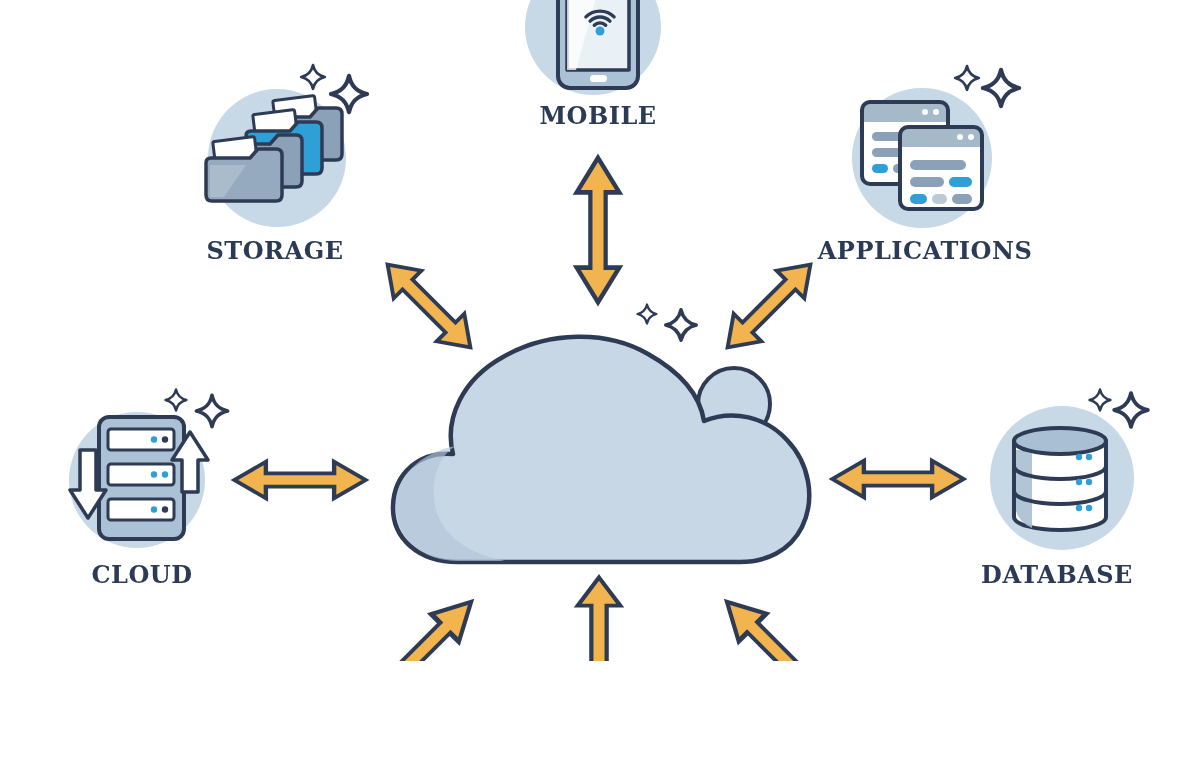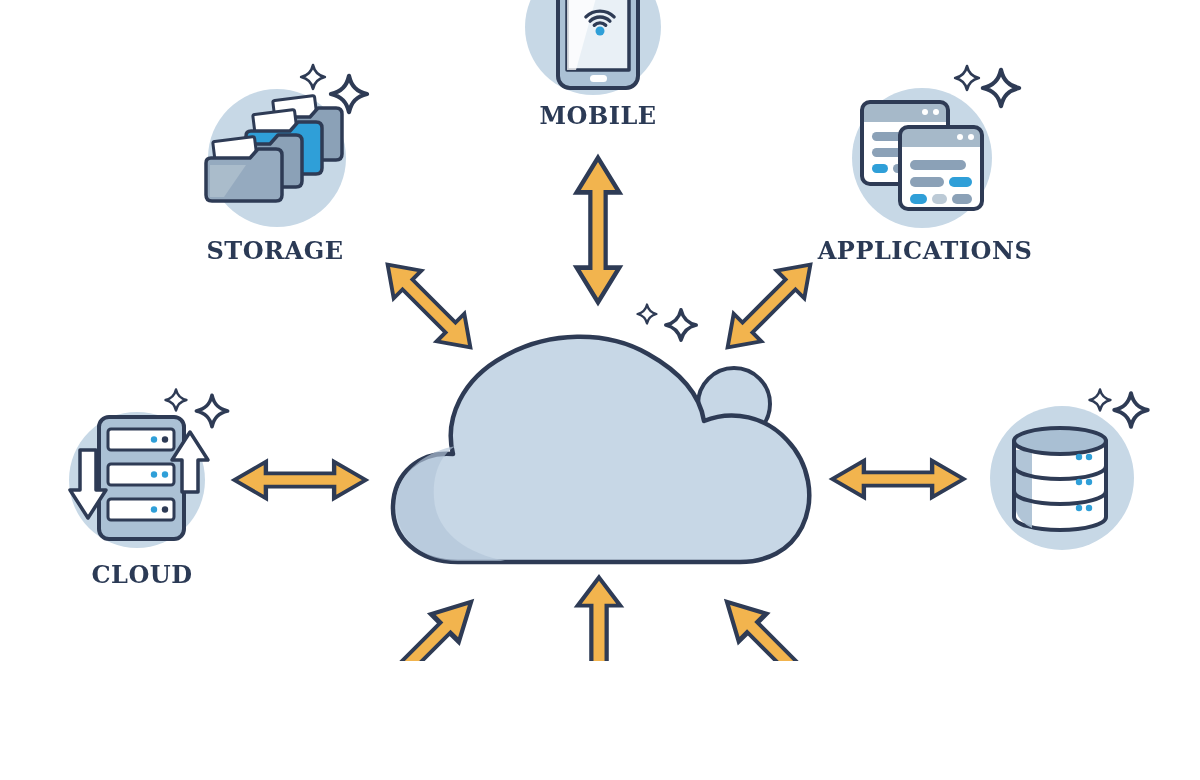--- a/index.html
+++ b/index.html
@@ -225,14 +225,15 @@
         <rect class="fw nv rj" x="893" y="745" width="46" height="38" rx="5" stroke-width="4"></rect>
         <path class="fb" d="M916 754 L918.9 761.9 L927.4 762.3 L920.8 767.5 L923.1 775.7 L916 771 L908.9 775.7 L911.2 767.5 L904.6 762.3 L913.1 761.9 Z"></path>
       </g>
     </g>
   </svg>
 
   <div class="node-label" style="left:598px;top:101px">MOBILE</div>
   <div class="node-label" style="left:275px;top:236px">STORAGE</div>
   <div class="node-label" style="left:925px;top:236px">APPLICATIONS</div>
   <div class="node-label" style="left:142px;top:560px">CLOUD</div>
+  <div class="node-label" style="left:1057px;top:560px">DATABASE</div>
 
 </div>
 
 </body></html>

